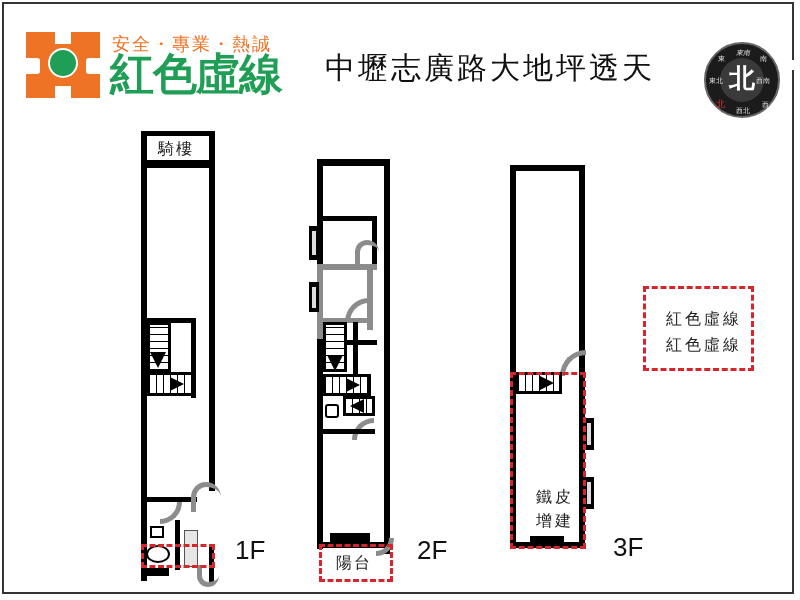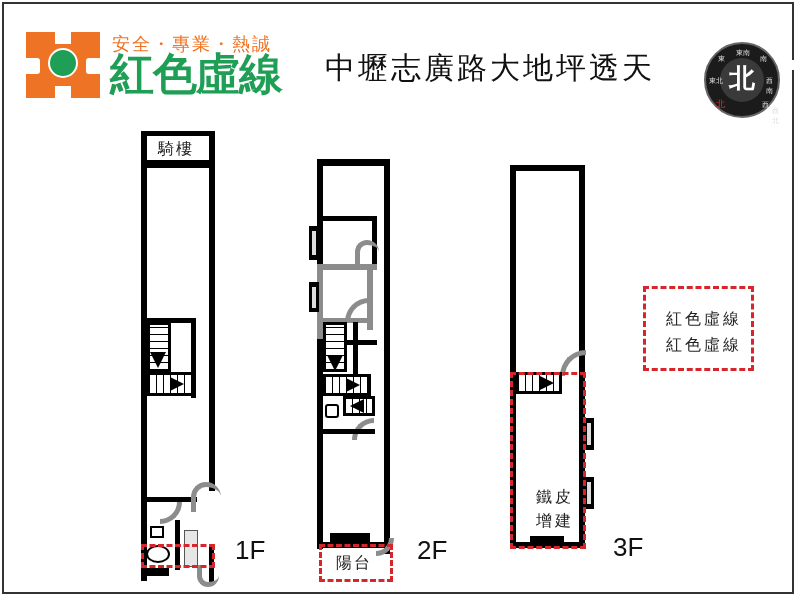--- a/index.html
+++ b/index.html
@@ -48,25 +48,25 @@
   <div class="slot-r"></div>
   <div class="globe"></div>
 </div>
 <div class="slogan">安全・專業・熱誠</div>
 <div class="brand">紅色虛線</div>
 <div class="title">中壢志廣路大地坪透天</div>
 
 <div class="compass">
   <div class="inner"></div>
   <div class="glyph">北</div>
-  <span class="lbl" style="left:30px;top:4px;">東南</span>
+  <span class="lbl" style="left:30px;top:4px;font-style:italic;">東南</span>
   <span class="lbl" style="left:54px;top:10px;">南</span>
-  <span class="lbl" style="left:60px;top:32px;">西南</span>
+  <span class="lbl" style="left:50px;top:32px;">西南</span>
   <span class="lbl" style="left:56px;top:56px;">西</span>
-  <span class="lbl" style="left:30px;top:62px;margin-left:36px;">西北</span>
+  <span class="lbl" style="left:30px;top:62px;">西北</span>
   <span class="lbl red" style="left:10px;top:54px;">北</span>
   <span class="lbl" style="left:3px;top:32px;">東北</span>
   <span class="lbl" style="left:12px;top:10px;">東</span>
 </div>
 
 <div>
 
   <div class="wall" style="left:141px;top:131px;width:74px;height:5px;"></div>
   <div class="wall" style="left:141px;top:131px;width:6px;height:450px;"></div>
   <div class="wall" style="left:209px;top:131px;width:6px;height:360px;"></div>

